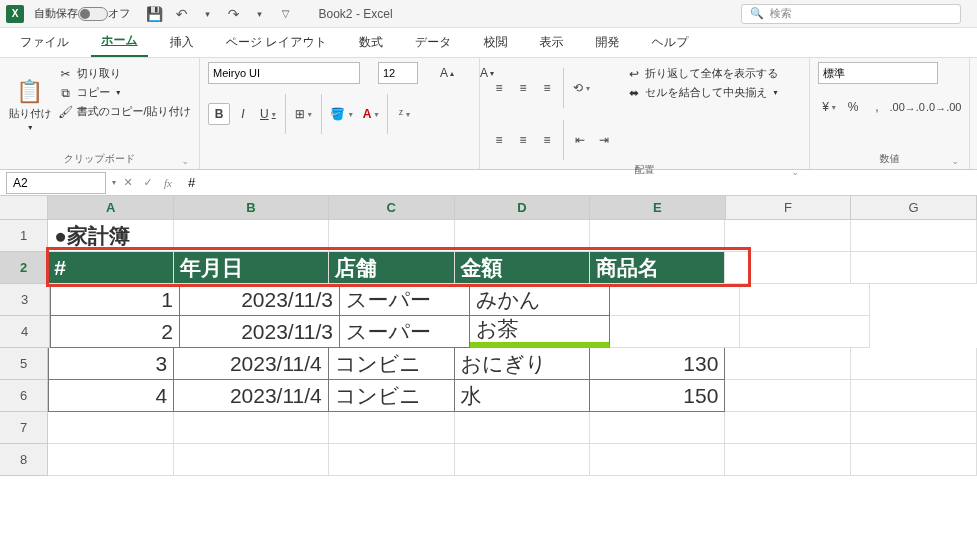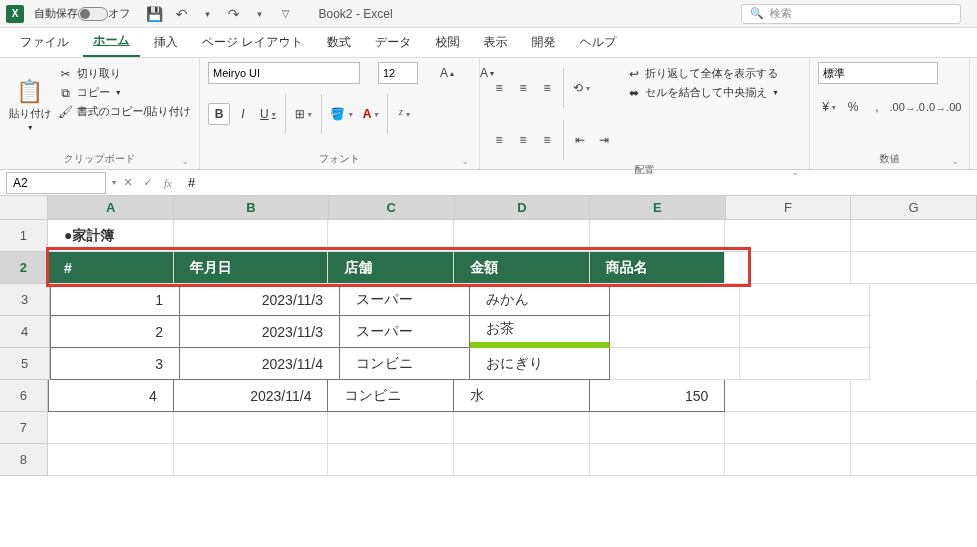--- a/index.html
+++ b/index.html
@@ -11,21 +11,21 @@
 .autosave { display:flex; align-items:center; font-size:11px; }
 .toggle { width:30px; height:14px; border:1px solid #888; border-radius:8px; position:relative; background:#eee; }
 .toggle::after { content:""; position:absolute; left:1px; top:1px; width:10px; height:10px; background:#777; border-radius:50%; }
 .qat { display:flex; align-items:center; gap:8px; margin-left:6px; }
 .qat-icon { width:18px; height:18px; display:flex; align-items:center; justify-content:center; color:#555; font-size:14px; }
 .save-icon { color:#883bc1; font-weight:bold; }
 .doc-title { margin-left:14px; font-size:12px; color:#555; }
 .search-box { margin-left:auto; margin-right:10px; display:flex; align-items:center; gap:6px; background:#fff; border:1px solid #ccc; border-radius:3px; padding:2px 8px; width:220px; height:20px; color:#888; font-size:11px; }
 
 
-.tabs { height:30px; display:flex; align-items:flex-end; gap:4px; padding:0 10px; background:#fff; border-bottom:1px solid #ddd;}
+.tabs { height:30px; display:flex; align-items:flex-end; gap:12px; padding:0 10px; background:#fff; border-bottom:1px solid #ddd;}
 .tab { padding:6px 10px; font-size:12px; color:#333; cursor:pointer; }
 .tab.active { color:#217346; font-weight:bold; border-bottom:2px solid #217346; text-decoration:underline; }
 
 
 .ribbon { height:112px; background:#f7f7f7; border-bottom:1px solid #ccc; display:flex; }
 .group { border-right:1px solid #ddd; padding:4px 8px 2px 8px; display:flex; flex-direction:column; justify-content:space-between; position:relative; }
 .group-body { flex:1; display:flex; gap:6px; }
 .group-label { text-align:center; font-size:10px; color:#666; padding:3px 0 1px 0; position:relative; }
 .group-label::after { content:"⌄"; position:absolute; right:2px; bottom:1px; font-size:9px; color:#999;}
 .big-btn { display:flex; flex-direction:column; align-items:center; justify-content:center; width:48px; gap:2px; font-size:10.5px; color:#333;}
@@ -53,21 +53,21 @@
 
 
 .grid-wrap { position:relative; }
 .colhdrs { display:flex; height:24px; }
 .corner { width:50px; background:#f0f0f0; border-right:1px solid #ccc; border-bottom:1px solid #ccc;}
 .colhdr { background:#f0f0f0; border-right:1px solid #ccc; border-bottom:1px solid #ccc; display:flex; align-items:center; justify-content:center; font-size:13px; color:#555;}
 .colhdr.sel { background:#d6d6d6; color:#217346; font-weight:600;}
 .gridrow { display:flex; height:32px; }
 .rowhdr { width:50px; background:#f0f0f0; border-right:1px solid #ccc; border-bottom:1px solid #ccc; display:flex; align-items:center; justify-content:center; font-size:13px; color:#555;}
 .rowhdr.sel { background:#d6d6d6; color:#217346; font-weight:600;}
-.cell { border-right:1px solid #ddd; border-bottom:1px solid #ddd; display:flex; align-items:center; padding:0 16px; font-size:14px; font-family:"Meiryo","Yu Gothic",sans-serif; overflow:hidden; white-space:nowrap;}
+.cell { border-right:1px solid #ddd; border-bottom:1px solid #ddd; display:flex; align-items:center; padding:0 6px; font-size:21px; font-family:"Meiryo","Yu Gothic",sans-serif; overflow:hidden; white-space:nowrap;}
 .cell.right { justify-content:flex-end; }
 .cell.bold { font-weight:bold; }
 .thdr { background:#2b6e4e; color:#fff; font-weight:bold; }
 
 
 .sel-marquee { position:absolute; border:3px solid #e03a2f; pointer-events:none; }
 
 
 .cA{width:130px;} .cB{width:160px;} .cC{width:130px;} .cD{width:140px;} .cE{width:140px;} .cF{width:130px;} .cG{width:130px;}
 </style>
@@ -163,21 +163,20 @@
             <span style="color:#c00;font-weight:bold">A</span>
             <span class="dd">▾</span>
           </div>
         <div class="sep"></div>
         <div class="rbtn">
             <span>ᶻ</span>
             <span class="dd">▾</span>
           </div>
       </div>
     </div>
-    <div class="group-label">フォント</div>
   </div>
 
   <div class="group" style="width:330px">
     <div class="group-body">
       <div style="display:flex;flex-direction:column;gap:6px;">
         <div class="btnrow">
           <div class="rbtn">≡</div>
           <div class="rbtn">≡</div>
           <div class="rbtn">≡</div>
           <div class="sep"></div>
@@ -286,20 +285,21 @@
     <div class="cell cF"></div>
     <div class="cell cG"></div>
   </div>
 
   <div class="gridrow">
     <div class="rowhdr">5</div>
     <div class="cell cA right" style="border-bottom:1px solid #777;border-right:1px solid #777;border-left:1px solid #777">3</div>
     <div class="cell cB right" style="border-bottom:1px solid #777;border-right:1px solid #777">2023/11/4</div>
     <div class="cell cC" style="border-bottom:1px solid #777;border-right:1px solid #777">コンビニ</div>
     <div class="cell cD" style="border-bottom:1px solid #777;border-right:1px solid #777">おにぎり</div>
+    <div class="cell cE right" style="border-bottom:1px solid #777;border-right:1px solid #777">130</div>
     <div class="cell cF"></div>
     <div class="cell cG"></div>
   </div>
 
   <div class="gridrow">
     <div class="rowhdr">6</div>
     <div class="cell cA right" style="border-bottom:1px solid #777;border-right:1px solid #777;border-left:1px solid #777">4</div>
     <div class="cell cB right" style="border-bottom:1px solid #777;border-right:1px solid #777">2023/11/4</div>
     <div class="cell cC" style="border-bottom:1px solid #777;border-right:1px solid #777">コンビニ</div>
     <div class="cell cD" style="border-bottom:1px solid #777;border-right:1px solid #777">水</div>

